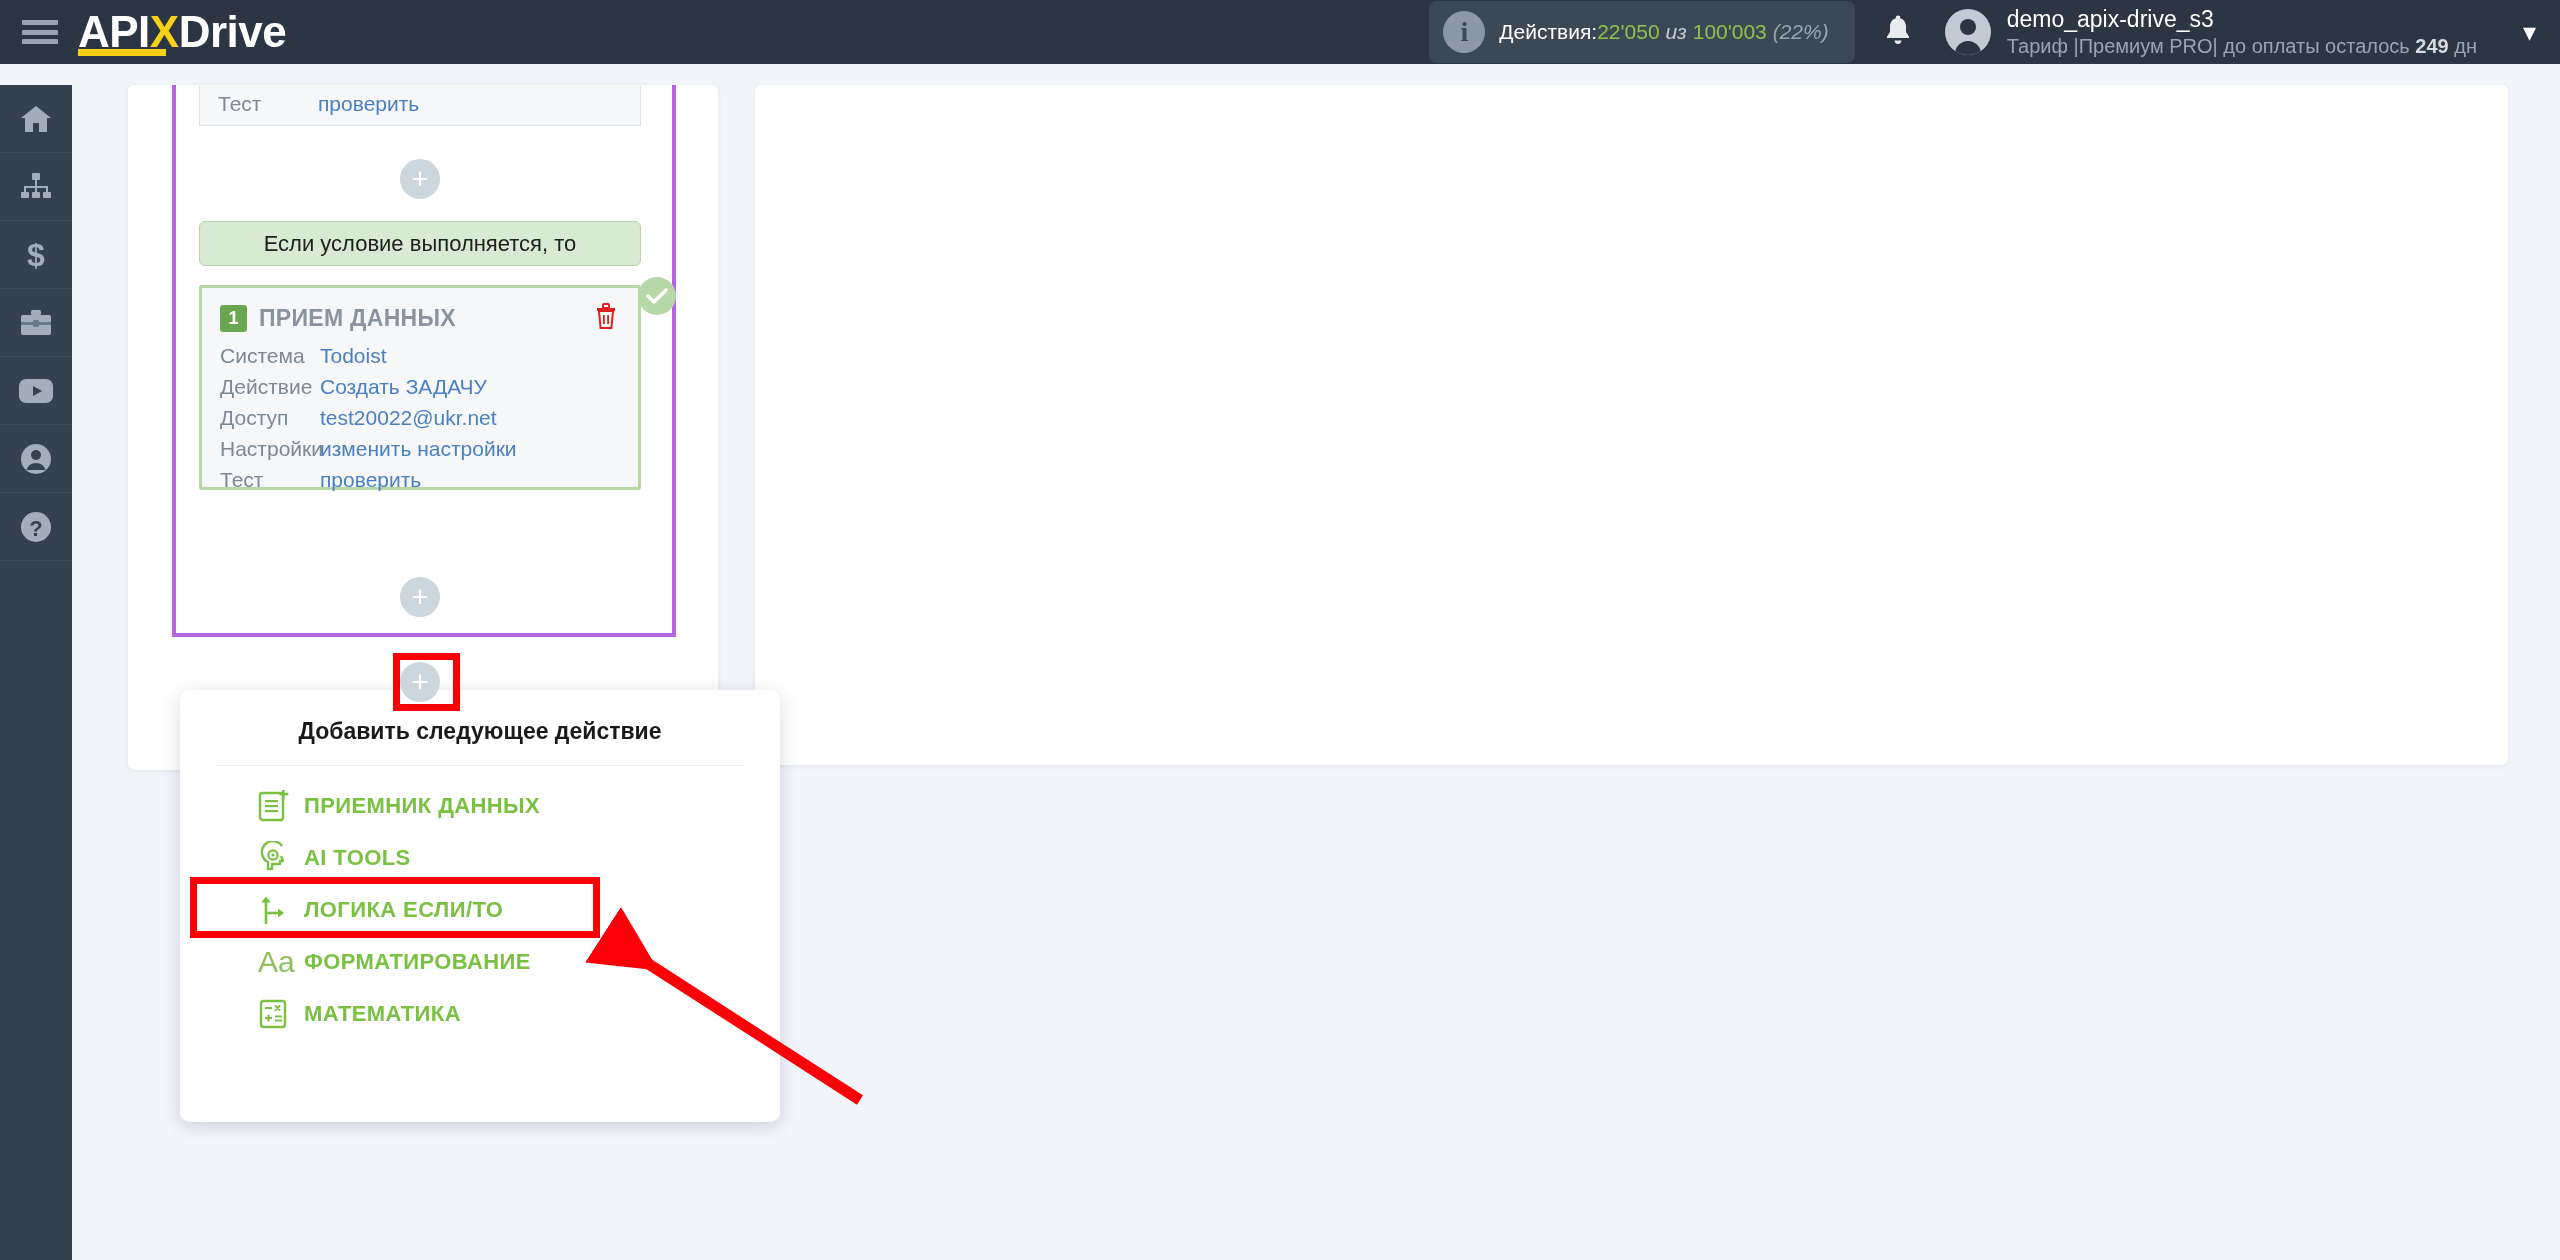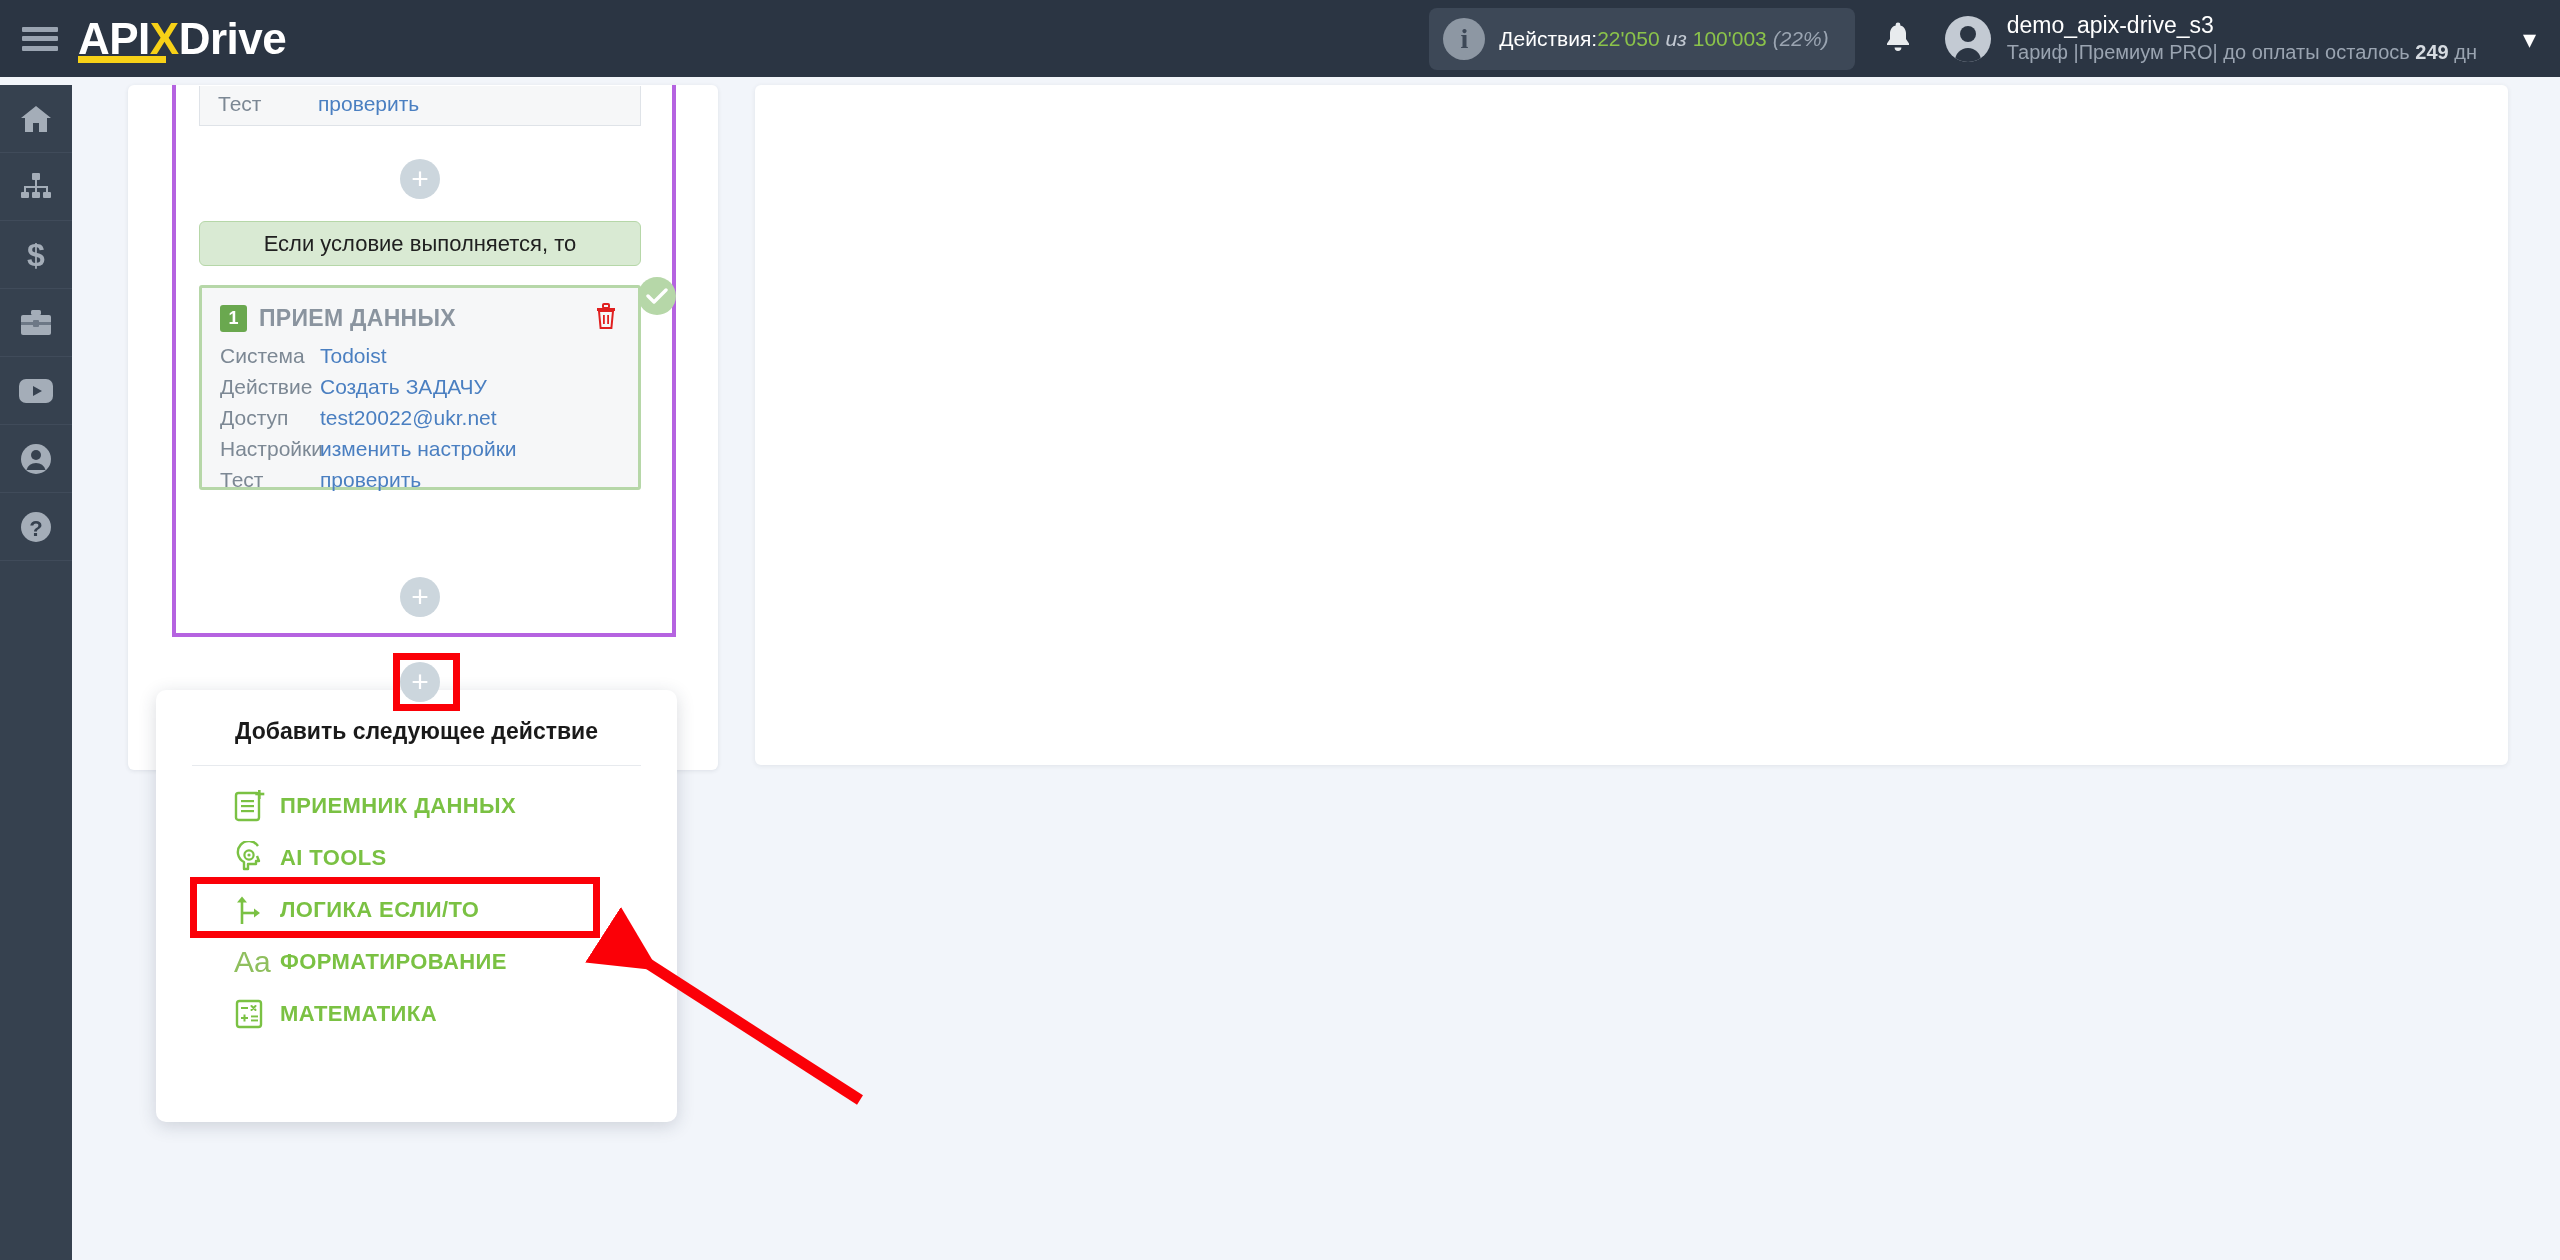--- a/index.html
+++ b/index.html
@@ -5,21 +5,21 @@
   * { box-sizing: border-box; margin: 0; padding: 0; }
   html, body {
     width: 2560px; height: 1260px;
     background: #f2f5fa;
     font-family: "Liberation Sans", sans-serif;
     overflow: hidden;
   }
 
   
   .topbar {
-    position: absolute; left: 0; top: 0; width: 2560px; height: 77px;
+    position: absolute; left: 0; top: 0; width: 2560px; height: 64px;
     background: #2b3543;
     display: flex; align-items: center;
     z-index: 50;
   }
   .hamburger {
     width: 40px; height: 30px;
     margin-left: 20px; margin-right: 18px;
     display: flex; flex-direction: column; justify-content: space-between;
     padding: 3px 2px;
     cursor: pointer;
@@ -161,21 +161,21 @@
     background: #b6d7a8;
     display: flex; align-items: center; justify-content: center;
     z-index: 20;
   }
 
   .plus-mid { position: absolute; left: 400px; top: 159px; z-index: 14; }
   .plus-low { position: absolute; left: 400px; top: 577px; z-index: 14; }
 
   
   .dropdown {
-    position: absolute; left: 156px; top: 690px; width: 521px; height: 432px;
+    position: absolute; left: 180px; top: 690px; width: 600px; height: 432px;
     background: #ffffff; border-radius: 10px;
     box-shadow: 0 4px 18px rgba(40,50,70,.18);
     z-index: 30;
     padding-top: 28px;
   }
   .dropdown-title {
     text-align: center; font-size: 23px; color: #1a1a1a; font-weight: bold;
     padding-bottom: 20px;
   }
   .dropdown-sep { height: 1px; background: #e7eaee; margin: 0 36px; }

